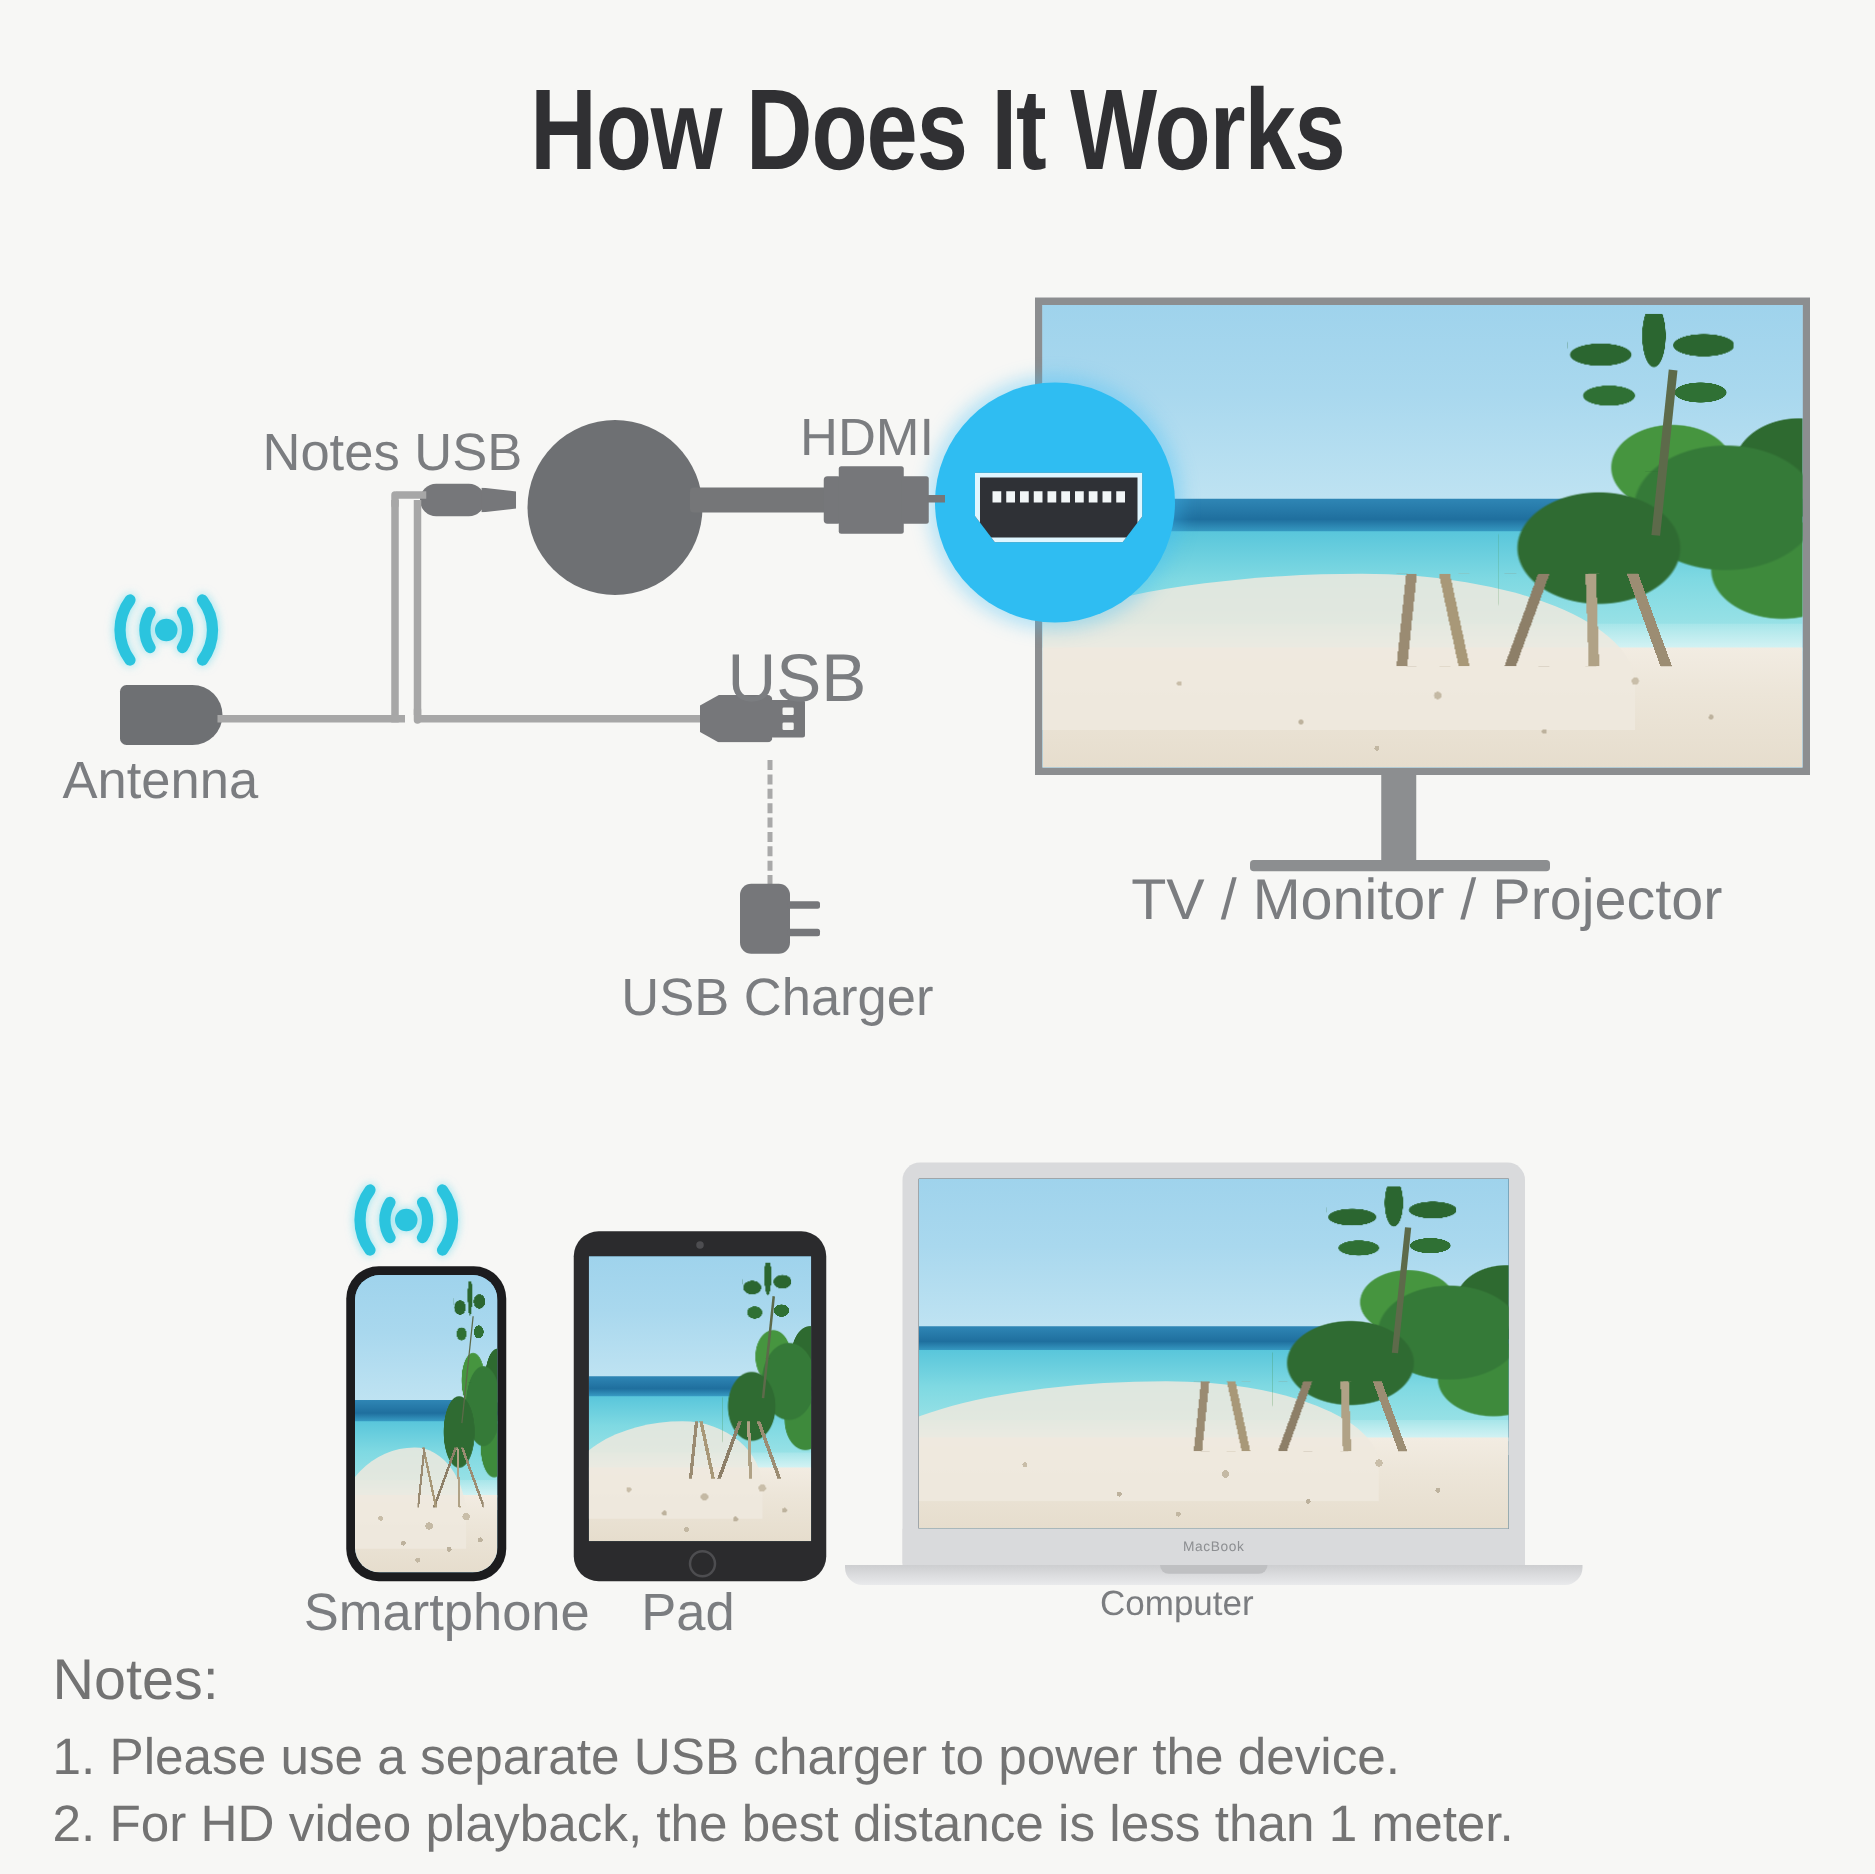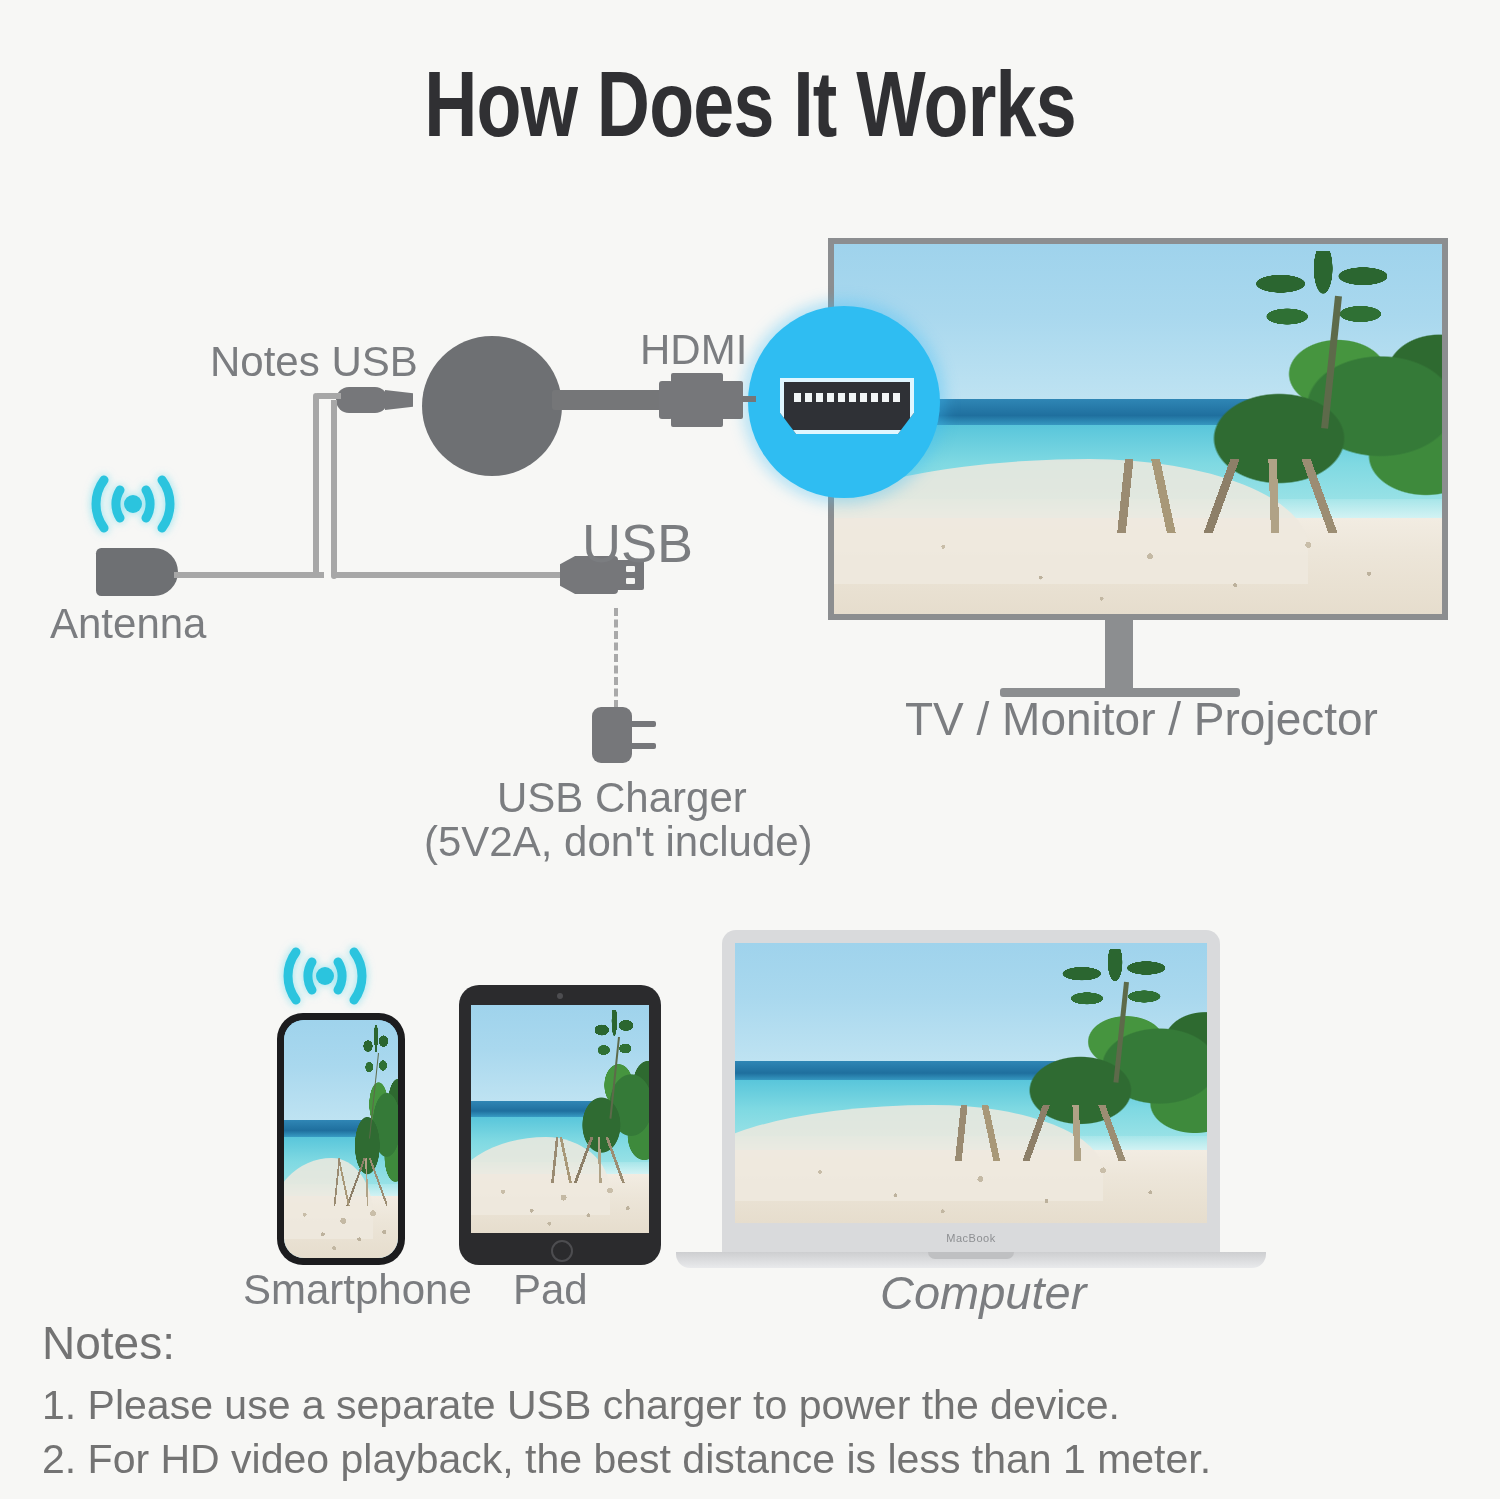--- a/index.html
+++ b/index.html
@@ -261,21 +261,20 @@
   <div class="usb-pin" style="left:626px;top:566px;width:9px;height:6px;"></div>
   <div class="usb-pin" style="left:626px;top:578px;width:9px;height:6px;"></div>
   <div class="lbl" style="left:582px;top:495px;font-size:54px;margin-top:20px;">USB</div>
 
   <div class="dashline" style="left:614px;top:608px;height:100px;"></div>
 
   <div class="charger-body" style="left:592px;top:707px;width:40px;height:56px;"></div>
   <div class="charger-prong" style="left:630px;top:721px;width:26px;height:6px;"></div>
   <div class="charger-prong" style="left:630px;top:743px;width:26px;height:6px;"></div>
   <div class="lbl" style="left:497px;top:776px;font-size:42px;">USB Charger</div>
-  <div class="lbl" style="left:424px;top:820px;font-size:42px;">(5V2A, don't include)</div>
 
   <div class="wifi" style="left:266px;top:940px;width:118px;height:72px;">
     <svg viewBox="0 0 118 72" width="118" height="72">
       <g fill="none" stroke="#2bc4de" stroke-width="9" stroke-linecap="round">
         <path d="M46 22 A26 26 0 0 0 46 50"></path>
         <path d="M30 12 A40 40 0 0 0 30 60"></path>
         <path d="M72 22 A26 26 0 0 1 72 50"></path>
         <path d="M88 12 A40 40 0 0 1 88 60"></path>
       </g>
       <circle cx="59" cy="36" r="9" fill="#2bc4de"></circle>
@@ -334,19 +333,19 @@
         <div class="trunk"></div>
       <div class="wood"></div>
         <div class="speck"></div>
     </div>
   </div>
   <div class="lap-chin" style="left:722px;top:1223px;width:498px;height:29px;">
     <span class="lap-brand">MacBook</span>
   </div>
   <div class="lap-base" style="left:676px;top:1252px;width:590px;height:16px;"></div>
   <div class="lap-notch" style="left:928px;top:1252px;width:86px;height:7px;"></div>
-  <div class="lbl" style="left:880px;top:1268px;font-size:47px;font-style:italic;">Computer</div>
+  <div class="lbl" style="left:880px;top:1268px;font-size:28px;">Computer</div>
 
   <div class="notes-head" style="left:42px;top:1316px;">Notes:</div>
   <div class="note-line" style="left:42px;top:1382px;">1. Please use a separate USB charger to power the device.</div>
   <div class="note-line" style="left:42px;top:1436px;">2. For HD video playback, the best distance is less than 1 meter.</div>
 
 </div>
 
 </body></html>

